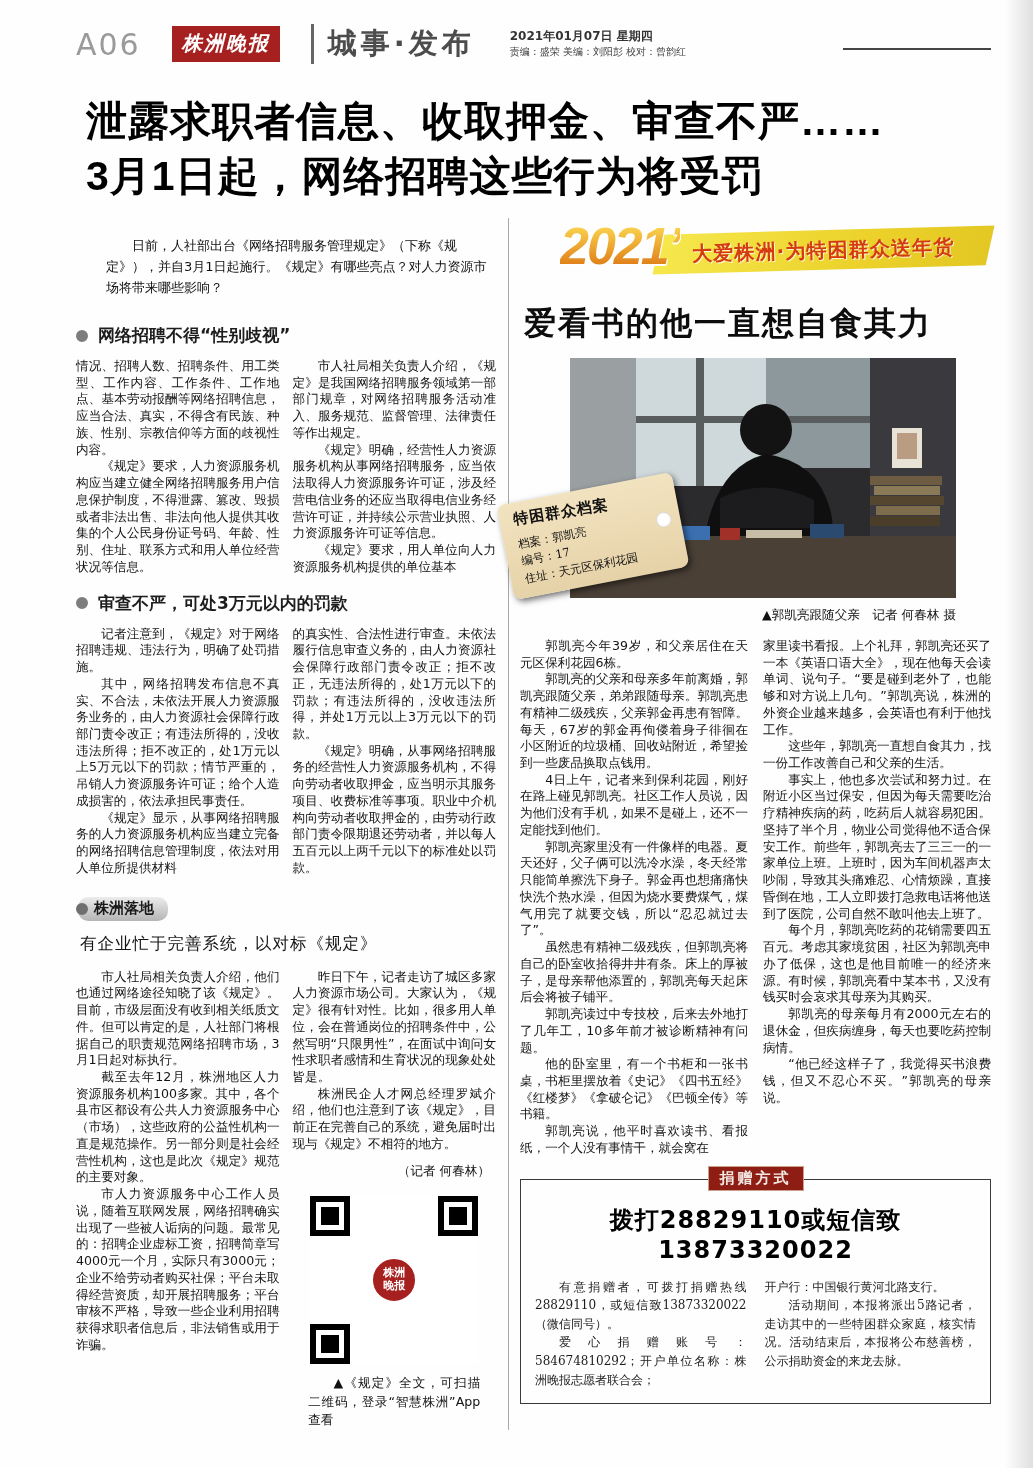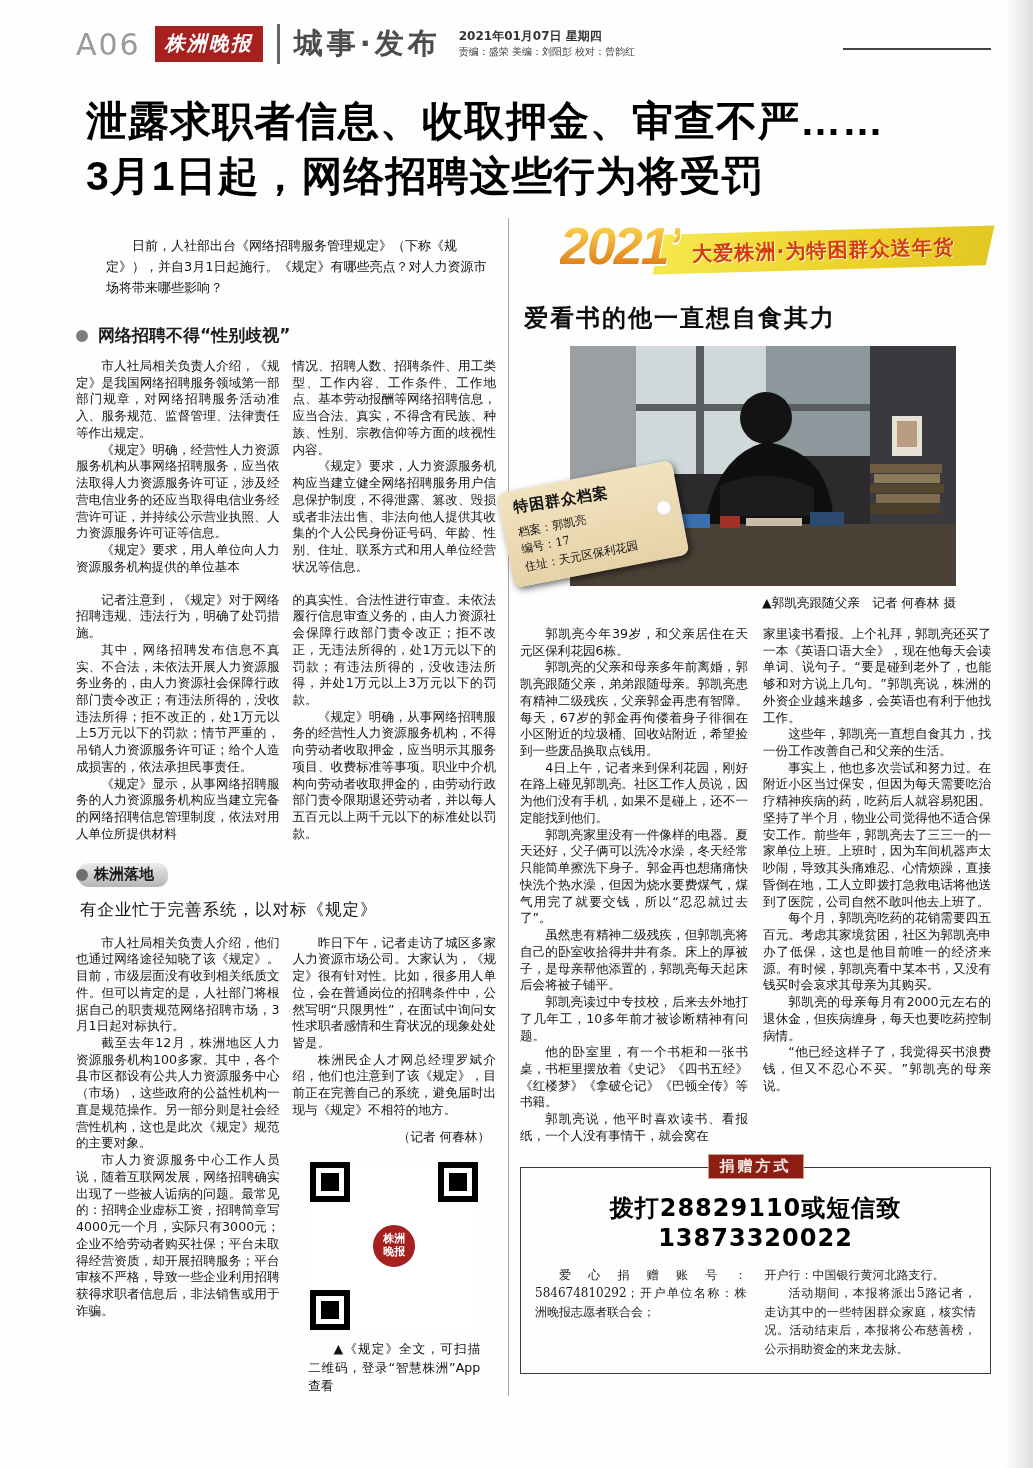--- a/index.html
+++ b/index.html
@@ -4,21 +4,21 @@
 <style>
   * { box-sizing: border-box; }
   html,body { margin:0; padding:0; }
   body {
     width:1033px; height:1468px; background:#fefefe; position:relative; overflow:hidden;
     font-family:"DejaVu Sans","Liberation Sans",sans-serif; color:#111;
   }
   .page { padding:24px 42px 0 76px; position:relative; }
 
   
-  .hdr { display:flex; align-items:center; gap:14px; position:relative; }
+  .hdr { display:flex; align-items:center; gap:31px; position:relative; }
   .page-num { font-size:30px; color:#9a9a9a; letter-spacing:2px; }
   .masthead { background:#a6201f; color:#fff; padding:4px 10px 5px; font-size:20px; font-weight:bold;
               font-family:"DejaVu Serif",serif; font-style:italic; letter-spacing:2px; }
   .section-name { font-size:29px; color:#4c4c4c; font-weight:800; letter-spacing:4px;
                   border-left:3px solid #666; padding-left:14px; }
   .hdr-meta { margin-left:4px; line-height:1.45; }
   .hdr-date { font-size:12px; font-weight:bold; color:#333; }
   .hdr-editors { font-size:10px; color:#444; }
   .hdr-rule { position:absolute; right:0; top:24px; width:148px; border-top:2px solid #444; }
 
@@ -71,21 +71,21 @@
   .banner { position:relative; height:66px; margin-top:4px; }
   .banner-year { position:absolute; left:40px; top:-2px; z-index:2; font-size:52px; font-weight:900; font-style:italic;
                  font-family:"Liberation Sans",sans-serif; letter-spacing:-2px;
                  background:linear-gradient(#f9cf4a 20%,#e0821b 80%); -webkit-background-clip:text; background-clip:text;
                  color:transparent; filter:drop-shadow(1px 1px 0 #fff) drop-shadow(-1px 1px 0 #fff); }
   .banner-ribbon { position:absolute; left:138px; right:2px; top:12px; height:40px;
                    background:linear-gradient(100deg,#f6e84e,#ecd22b 60%,#e3c723);
                    transform:skewX(-14deg) rotate(-1.6deg); display:flex; align-items:center; justify-content:center; }
   .banner-ribbon span { transform:skewX(14deg); font-size:20px; font-weight:900; color:#d43b0e;
                         letter-spacing:1px; text-shadow:1px 1px 0 rgba(255,255,255,.75); white-space:nowrap; }
-  .r-title { font-family:"DejaVu Serif",serif; font-weight:bold; font-size:24px; letter-spacing:2px;
+  .r-title { font-family:"DejaVu Serif",serif; font-weight:bold; font-size:32px; letter-spacing:2px;
              margin:18px 0 12px 4px; color:#0d0d0d; }
 
   .photo { position:relative; width:386px; height:240px; margin-left:50px; background:#222; }
   .photo svg { display:block; width:100%; height:100%; }
   .tag { position:absolute; left:-66px; bottom:14px; width:178px; transform:rotate(-11deg);
          background:linear-gradient(#f2e3c0,#e6d2a8); border-radius:8px; padding:10px 22px 10px 14px;
          box-shadow:2px 3px 6px rgba(0,0,0,.55); }
   .tag-hole { position:absolute; right:9px; top:38px; width:15px; height:15px; border-radius:50%;
               background:#fff; box-shadow:inset 0 0 2px #00000055; }
   .tag-title { font-weight:bold; font-size:15px; margin-bottom:5px; transform:rotate(2deg); letter-spacing:1px; }
@@ -136,32 +136,36 @@
     <div class="left-col">
       <p class="intro">日前，人社部出台《网络招聘服务管理规定》（下称《规定》），并自3月1日起施行。《规定》有哪些亮点？对人力资源市场将带来哪些影响？</p>
 
       <div class="sec">
         <div class="sec-head">
           <span class="ring"></span>
           <span>网络招聘不得“性别歧视”</span>
         </div>
         <div class="cols2">
           <div>
+            <p class="para cont">情况、招聘人数、招聘条件、用工类型、工作内容、工作条件、工作地点、基本劳动报酬等网络招聘信息，应当合法、真实，不得含有民族、种族、性别、宗教信仰等方面的歧视性内容。</p>
+            <p class="para">《规定》要求，人力资源服务机构应当建立健全网络招聘服务用户信息保护制度，不得泄露、篡改、毁损或者非法出售、非法向他人提供其收集的个人公民身份证号码、年龄、性别、住址、联系方式和用人单位经营状况等信息。</p>
+          </div>
+          <div>
             <p class="para">市人社局相关负责人介绍，《规定》是我国网络招聘服务领域第一部部门规章，对网络招聘服务活动准入、服务规范、监督管理、法律责任等作出规定。</p>
             <p class="para">《规定》明确，经营性人力资源服务机构从事网络招聘服务，应当依法取得人力资源服务许可证，涉及经营电信业务的还应当取得电信业务经营许可证，并持续公示营业执照、人力资源服务许可证等信息。</p>
             <p class="para">《规定》要求，用人单位向人力资源服务机构提供的单位基本</p>
           </div>
-          <div>
-            <p class="para cont">情况、招聘人数、招聘条件、用工类型、工作内容、工作条件、工作地点、基本劳动报酬等网络招聘信息，应当合法、真实，不得含有民族、种族、性别、宗教信仰等方面的歧视性内容。</p>
-            <p class="para">《规定》要求，人力资源服务机构应当建立健全网络招聘服务用户信息保护制度，不得泄露、篡改、毁损或者非法出售、非法向他人提供其收集的个人公民身份证号码、年龄、性别、住址、联系方式和用人单位经营状况等信息。</p>
-          </div>
         </div>
       </div>
 
       <div class="sec">
+        <div class="sec-head">
+          <span class="ring"></span>
+          <span>审查不严，可处3万元以内的罚款</span>
+        </div>
         <div class="cols2">
           <div>
             <p class="para">记者注意到，《规定》对于网络招聘违规、违法行为，明确了处罚措施。</p>
             <p class="para">其中，网络招聘发布信息不真实、不合法，未依法开展人力资源服务业务的，由人力资源社会保障行政部门责令改正；有违法所得的，没收违法所得；拒不改正的，处1万元以上5万元以下的罚款；情节严重的，吊销人力资源服务许可证；给个人造成损害的，依法承担民事责任。</p>
             <p class="para">《规定》显示，从事网络招聘服务的人力资源服务机构应当建立完备的网络招聘信息管理制度，依法对用人单位所提供材料</p>
           </div>
           <div>
             <p class="para cont">的真实性、合法性进行审查。未依法履行信息审查义务的，由人力资源社会保障行政部门责令改正；拒不改正，无违法所得的，处1万元以下的罚款；有违法所得的，没收违法所得，并处1万元以上3万元以下的罚款。</p>
             <p class="para">《规定》明确，从事网络招聘服务的经营性人力资源服务机构，不得向劳动者收取押金，应当明示其服务项目、收费标准等事项。职业中介机构向劳动者收取押金的，由劳动行政部门责令限期退还劳动者，并以每人五百元以上两千元以下的标准处以罚款。</p>
           </div>
@@ -270,20 +274,21 @@
             <p class="para">“他已经这样子了，我觉得买书浪费钱，但又不忍心不买。”郭凯亮的母亲说。</p>
           </div>
         </div>
       </div>
 
       <div class="don-box">
         <div class="don-badge">捐赠方式</div>
         <div class="don-head">拨打28829110或短信致13873320022</div>
         <div class="don-cols">
           <div>
+            <p>有意捐赠者，可拨打捐赠热线28829110，或短信致13873320022（微信同号）。</p>
             <p>爱心捐赠账号：584674810292；开户单位名称：株洲晚报志愿者联合会；</p>
           </div>
           <div>
             <p class="cont">开户行：中国银行黄河北路支行。</p>
             <p>活动期间，本报将派出5路记者，走访其中的一些特困群众家庭，核实情况。活动结束后，本报将公布慈善榜，公示捐助资金的来龙去脉。</p>
           </div>
         </div>
       </div>
 
     </div>

